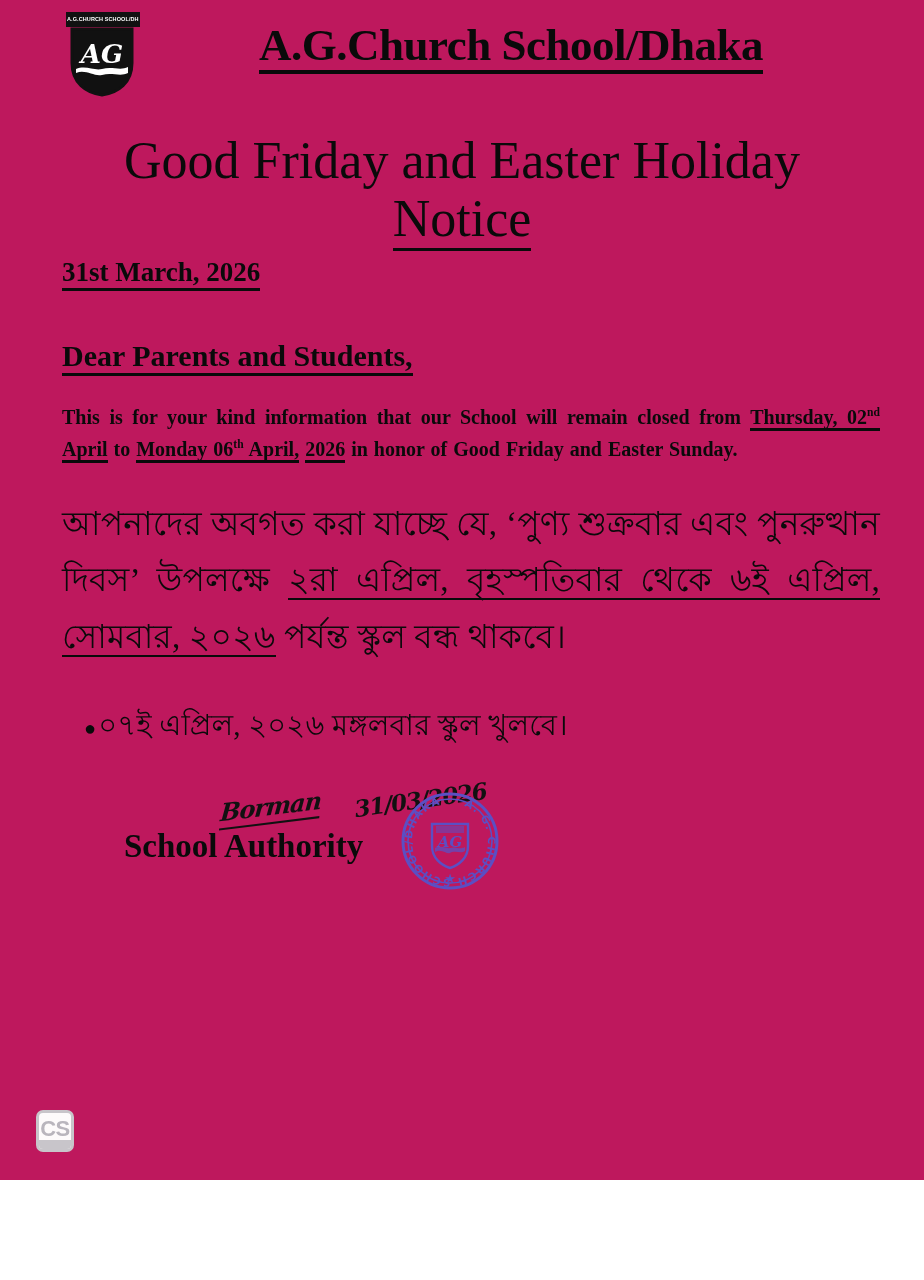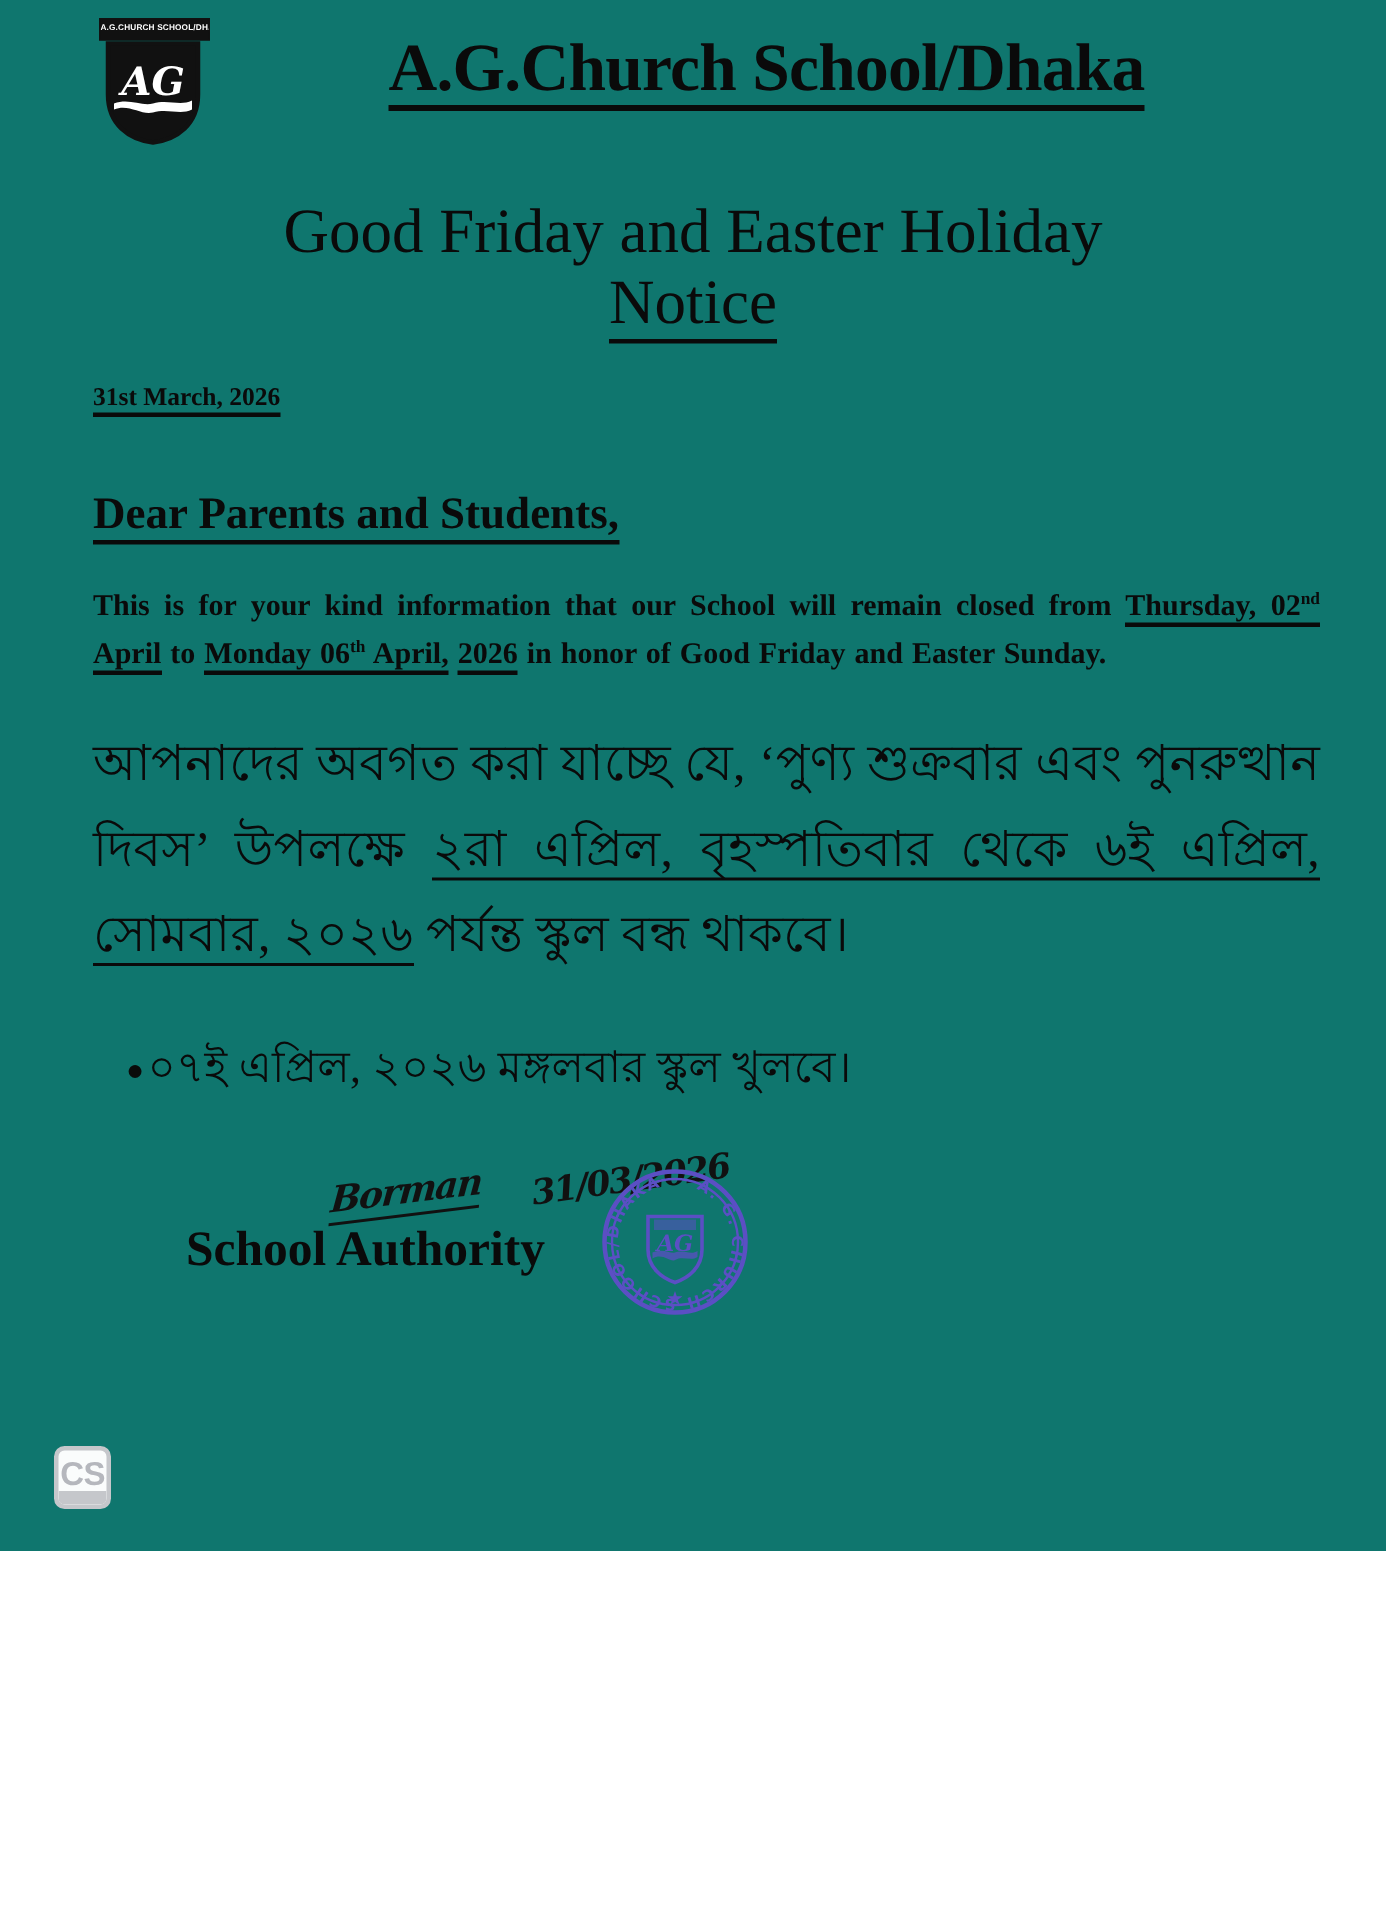--- a/index.html
+++ b/index.html
@@ -12,22 +12,22 @@
     background: #ffffff;
     font-family: "Liberation Serif", "DejaVu Serif", serif;
     color: #0a0a0a;
     overflow: hidden;
     position: relative;
   }
 
   .page {
     position: relative;
     width: 924px;
-    height: 1034px;
-    background: #0f766e;
+    height: 1180px;
+    background: #be185d;
   }
 
   
   .header {
     position: relative;
     height: 108px;
     display: flex;
     align-items: flex-start;
     padding-top: 8px;
   }
@@ -79,42 +79,42 @@
     letter-spacing: -0.5px;
     border-bottom: 4px solid #0a0a0a;
     display: inline-block;
     padding-bottom: 1px;
     line-height: 1.05;
   }
 
   
   .notice-heading {
     text-align: center;
-    font-size: 42px;
+    font-size: 52px;
     font-weight: normal;
     line-height: 1.12;
     margin-top: 16px;
     padding: 0 37px;
     font-family: "Liberation Serif", "DejaVu Serif", serif;
   }
   .notice-heading .u-notice {
     border-bottom: 3px solid #0a0a0a;
     padding-bottom: 0px;
     display: inline-block;
   }
 
   
   .body-block {
     margin: 0 44px 0 62px;
   }
 
   .doc-date {
-    font-size: 17px;
-    font-weight: bold;
-    margin-top: 26px;
+    font-size: 27px;
+    font-weight: bold;
+    margin-top: 6px;
     font-family: "Liberation Serif", "DejaVu Serif", serif;
   }
   .doc-date span.ul {
     border-bottom: 3px solid #0a0a0a;
     display: inline-block;
     padding-bottom: 0px;
   }
 
   .salutation {
     font-size: 30px;

